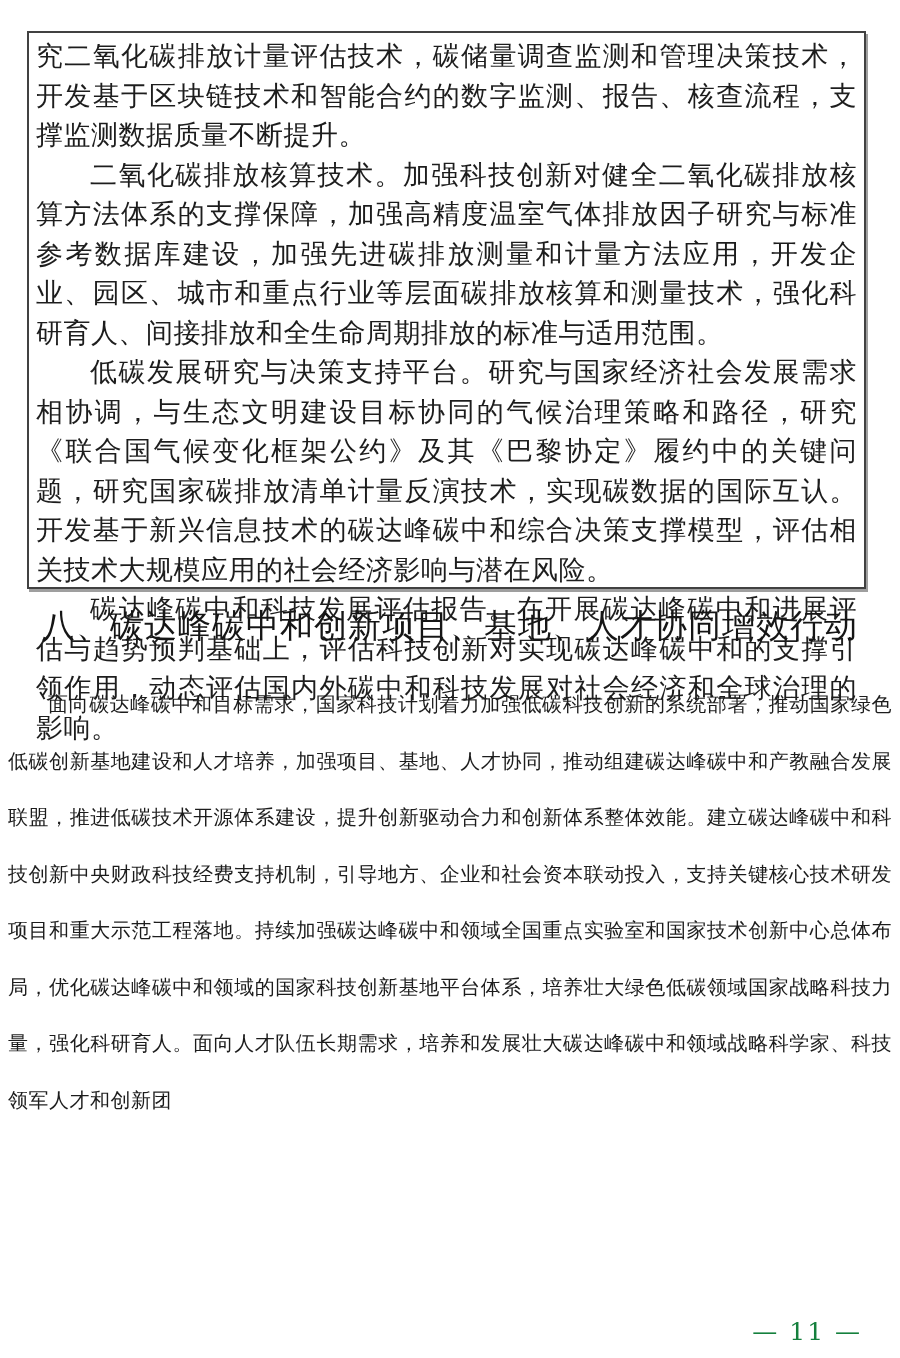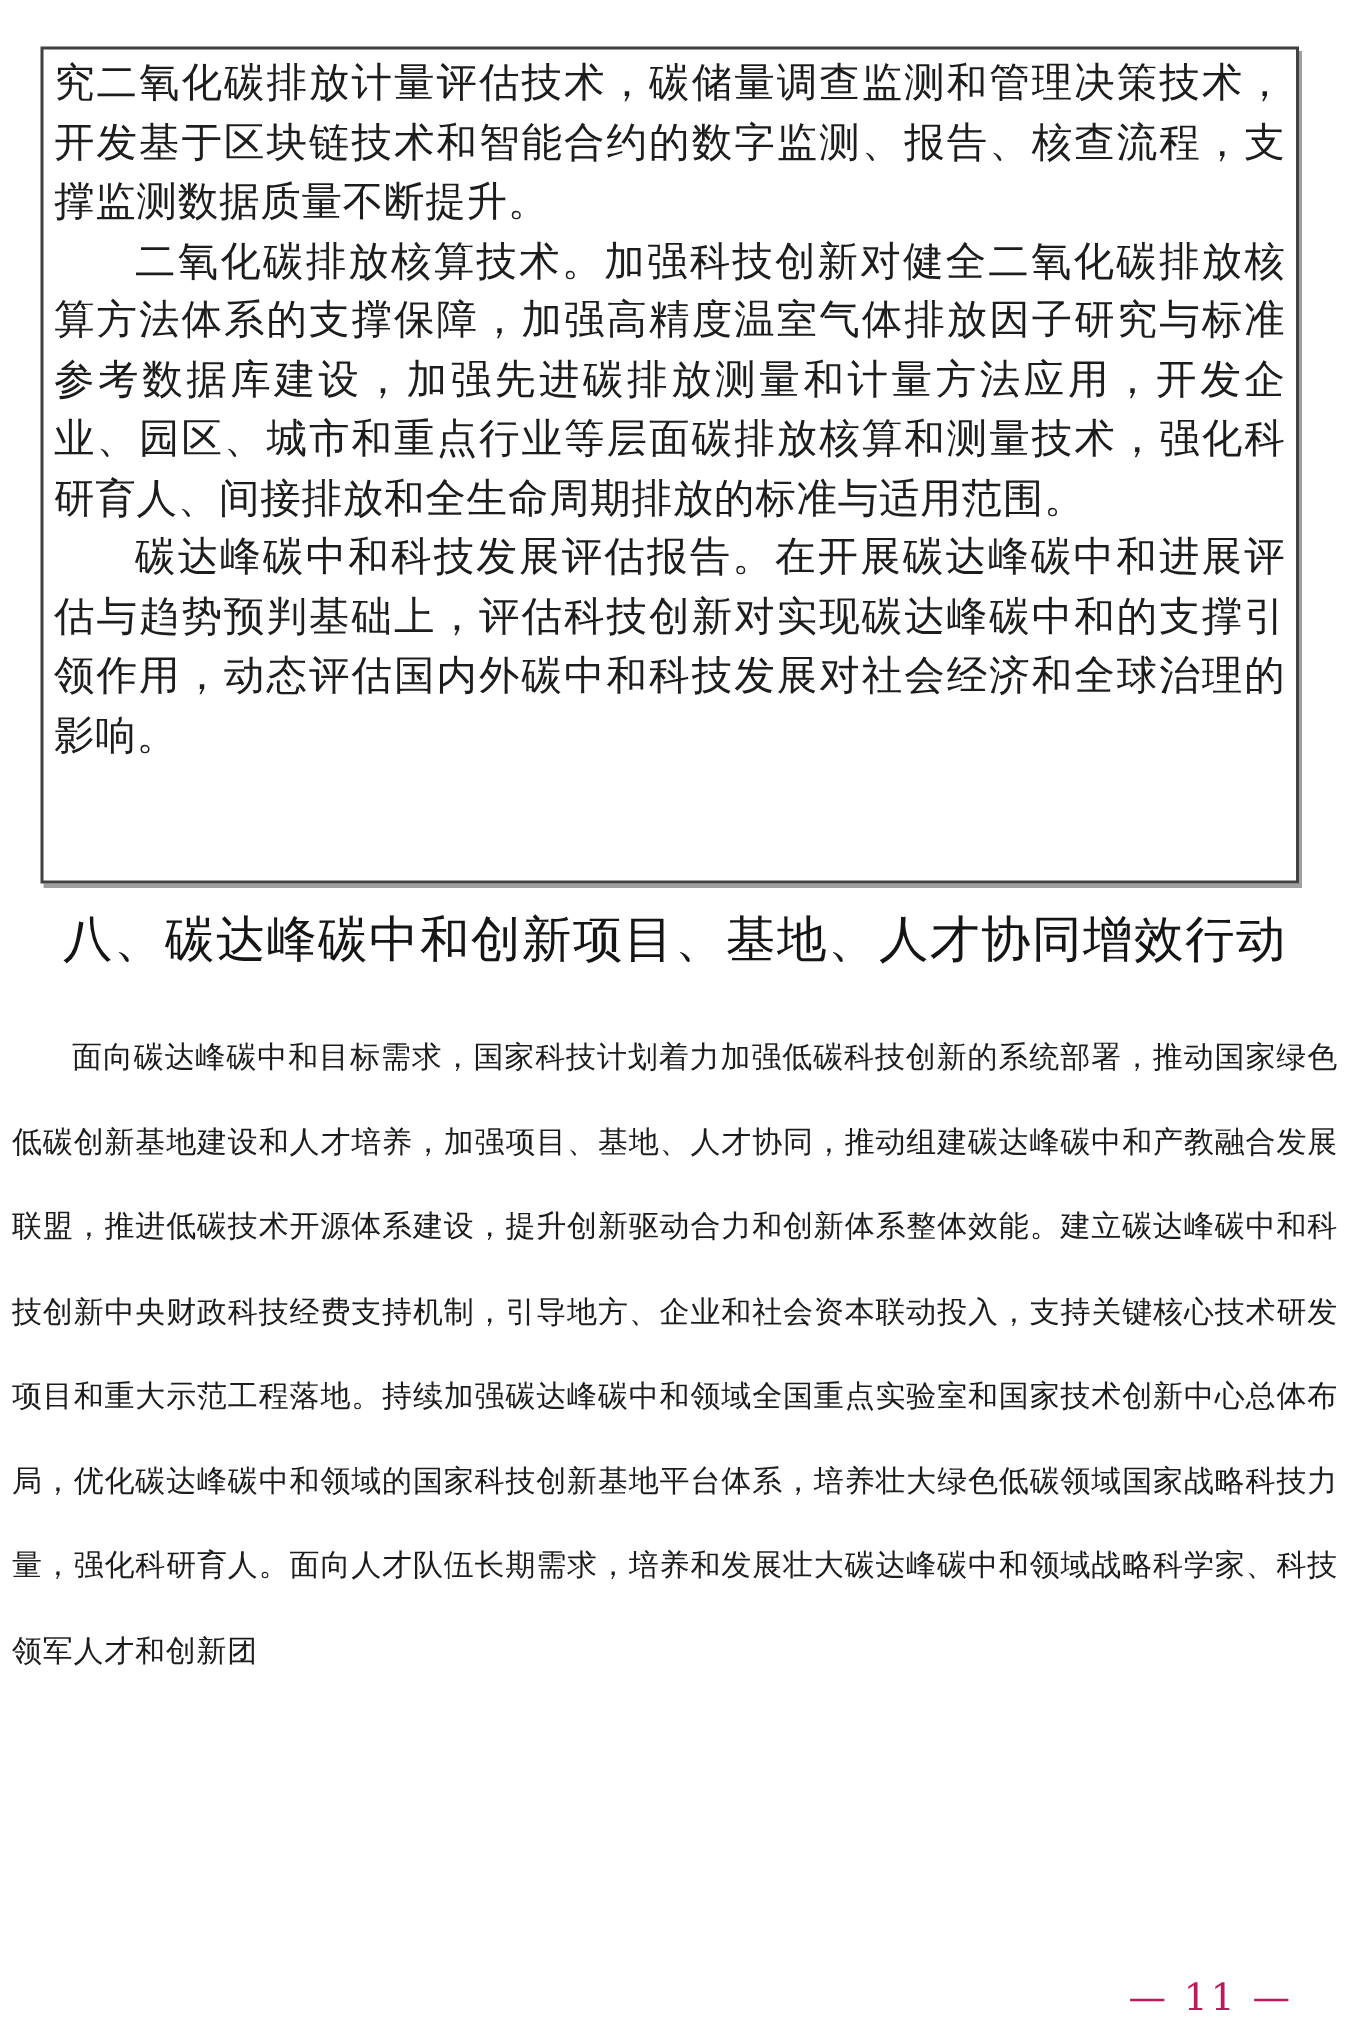--- a/index.html
+++ b/index.html
@@ -69,33 +69,34 @@
     color: #1c1c1c;
     letter-spacing: 0.5px;
   }
   
   .page-number {
     position: absolute;
     right: 38px;
     bottom: 12px;
     font-size: 25px;
     line-height: 28px;
-    color: #be185d;
+    color: #15803d;
     letter-spacing: 2px;
     white-space: nowrap;
   }
 </style>
 </head>
 <body>
 
 <div class="page">
 
   <div class="boxed-section">
     <p class="box-p">究二氧化碳排放计量评估技术，碳储量调查监测和管理决策技术，开发基于区块链技术和智能合约的数字监测、报告、核查流程，支撑监测数据质量不断提升。</p>
     <p class="box-p indent">二氧化碳排放核算技术。加强科技创新对健全二氧化碳排放核算方法体系的支撑保障，加强高精度温室气体排放因子研究与标准参考数据库建设，加强先进碳排放测量和计量方法应用，开发企业、园区、城市和重点行业等层面碳排放核算和测量技术，强化科研育人、间接排放和全生命周期排放的标准与适用范围。</p>
+    <p class="box-p indent">低碳发展研究与决策支持平台。研究与国家经济社会发展需求相协调，与生态文明建设目标协同的气候治理策略和路径，研究《联合国气候变化框架公约》及其《巴黎协定》履约中的关键问题，研究国家碳排放清单计量反演技术，实现碳数据的国际互认。开发基于新兴信息技术的碳达峰碳中和综合决策支撑模型，评估相关技术大规模应用的社会经济影响与潜在风险。</p>
     <p class="box-p indent">碳达峰碳中和科技发展评估报告。在开展碳达峰碳中和进展评估与趋势预判基础上，评估科技创新对实现碳达峰碳中和的支撑引领作用，动态评估国内外碳中和科技发展对社会经济和全球治理的影响。</p>
   </div>
 
   <h2 class="section-heading">八、碳达峰碳中和创新项目、基地、人才协同增效行动</h2>
 
   <p class="body-paragraph">面向碳达峰碳中和目标需求，国家科技计划着力加强低碳科技创新的系统部署，推动国家绿色低碳创新基地建设和人才培养，加强项目、基地、人才协同，推动组建碳达峰碳中和产教融合发展联盟，推进低碳技术开源体系建设，提升创新驱动合力和创新体系整体效能。建立碳达峰碳中和科技创新中央财政科技经费支持机制，引导地方、企业和社会资本联动投入，支持关键核心技术研发项目和重大示范工程落地。持续加强碳达峰碳中和领域全国重点实验室和国家技术创新中心总体布局，优化碳达峰碳中和领域的国家科技创新基地平台体系，培养壮大绿色低碳领域国家战略科技力量，强化科研育人。面向人才队伍长期需求，培养和发展壮大碳达峰碳中和领域战略科学家、科技领军人才和创新团</p>
 
   <div class="page-number">— 11 —</div>
 
 </div>

